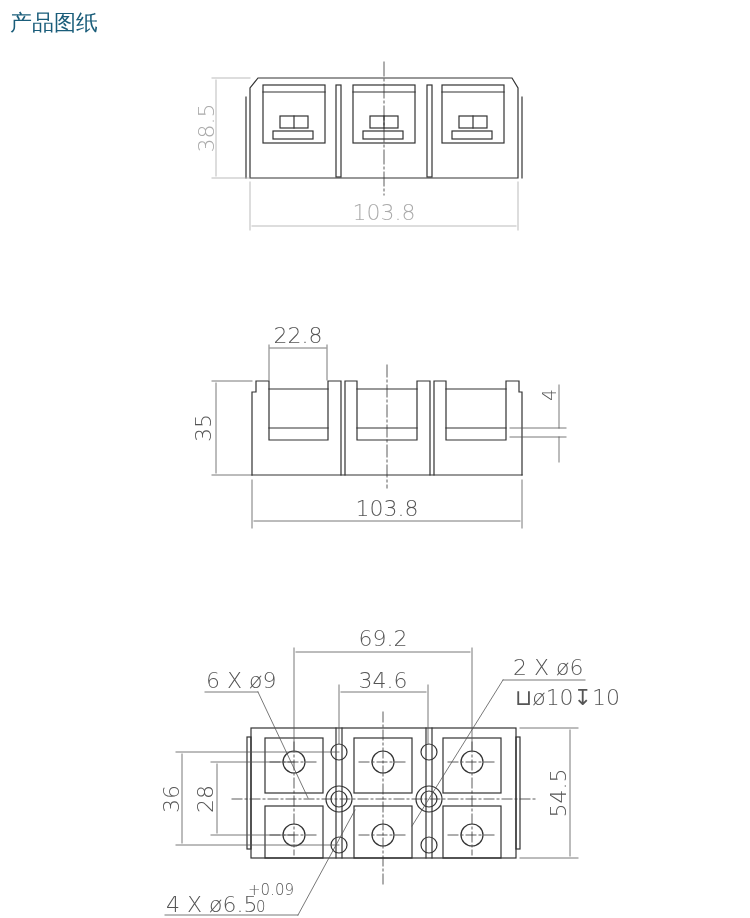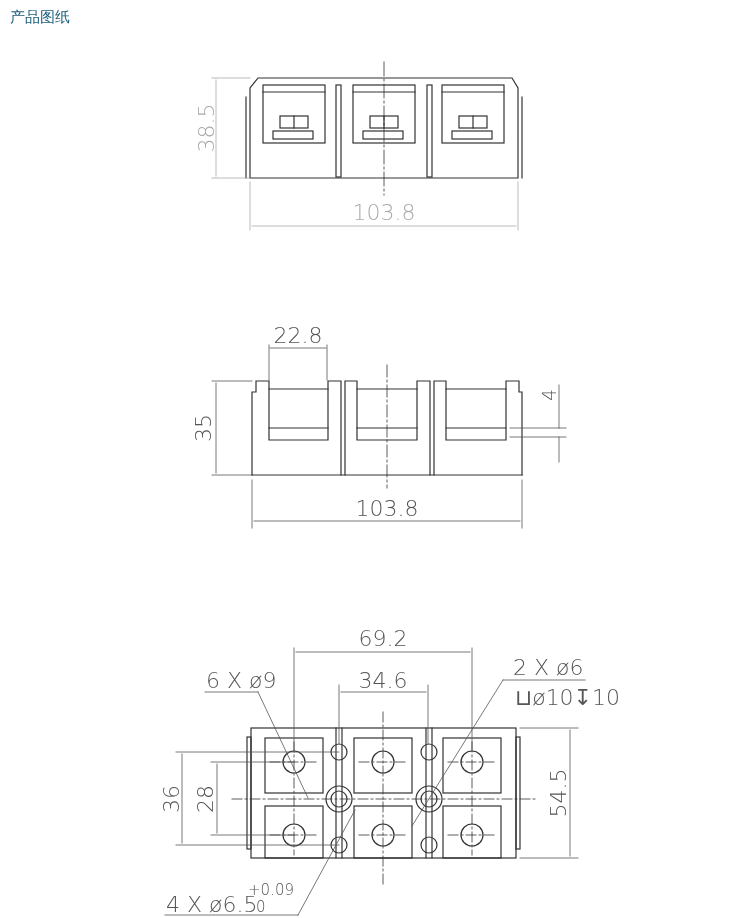--- a/index.html
+++ b/index.html
@@ -1,17 +1,17 @@
 <!DOCTYPE html>
 <html><head>
 <meta charset="utf-8">
 <style>
   html,body{margin:0;padding:0;background:#fff;}
   body{width:750px;height:918px;position:relative;overflow:hidden;font-family:"Liberation Sans",sans-serif;}
-  .title{position:absolute;left:10px;top:8px;font-size:15px;color:#1a5d7a;font-family:"DejaVu Sans",sans-serif;}
+  .title{position:absolute;left:10px;top:8px;font-size:22px;color:#1a5d7a;font-family:"DejaVu Sans",sans-serif;}
   svg{position:absolute;left:0;top:0;}
   .dim{font-family:"DejaVu Sans",sans-serif;font-weight:200;fill:#555;}
   .dimlt{font-family:"DejaVu Sans",sans-serif;font-weight:200;fill:#aaa;}
 </style>
 </head>
 <body>
 
 <div class="title">产品图纸</div>
 
 <svg width="750" height="918" viewBox="0 0 750 918" stroke-linecap="square">

